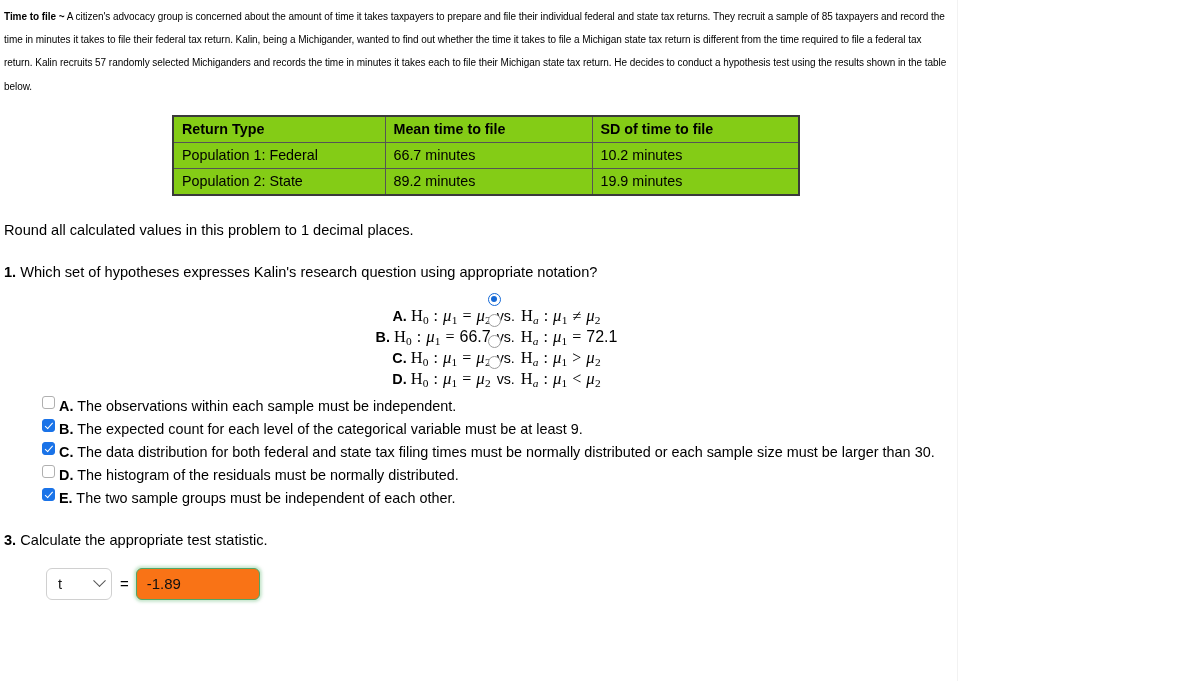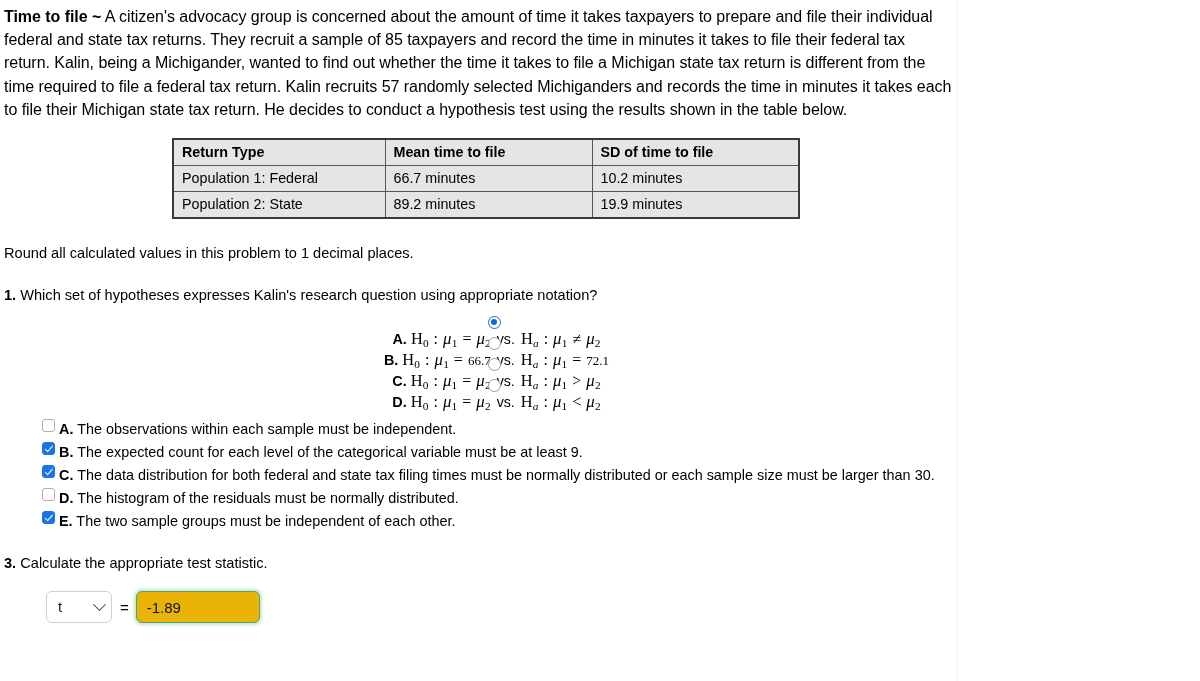--- a/index.html
+++ b/index.html
@@ -31,40 +31,40 @@
     left: 0;
     top: 0;
     width: 957px;
     height: 681px;
     box-sizing: border-box;
     padding: 0 6px 0 4px;
   }
 
   
   .prompt {
-    font-size: 16px;
+    font-size: 10px;
     line-height: 23.2px;
     margin: 0;
     padding-top: 5px;
     width: 948px;
     letter-spacing: -0.05px;
   }
   .prompt .lead { font-weight: bold; }
 
   
   .table-wrap {
     margin-top: 17px;
     padding-left: 168px;
   }
   table.stats {
     border-collapse: collapse;
     border: 2px solid #3a3a3a;
     table-layout: fixed;
     width: 626px;
-    background: #e5e5e5;
+    background: #84cc16;
   }
   table.stats td {
     border: 1px solid #555555;
     font-size: 14.3px;
     line-height: 17px;
     padding: 4px 0 4px 8px;
     height: 14px;
     vertical-align: middle;
   }
   table.stats tr.head td { font-weight: bold; }
@@ -157,23 +157,23 @@
     font-size: 16px;
     padding: 0 1px;
   }
   .vs {
     font-family: "Liberation Sans", sans-serif;
     font-style: normal;
     font-size: 14.2px;
     padding: 0 2px;
   }
   .num {
-    font-family: Liberation Serif, serif;
+    font-family: Liberation Sans, sans-serif;
     font-style: normal;
-    font-size: 13px;
+    font-size: 16px;
   }
 
   
   .cond-list {
     margin: 21px 0 0 0;
     padding: 0 0 0 38px;
     list-style: none;
   }
   .cond-row {
     display: flex;
@@ -244,21 +244,21 @@
     transform: rotate(45deg) translate(-2px, -2px);
   }
   .eq {
     font-size: 15px;
     padding: 0 7px 0 8px;
   }
   .field {
     height: 32px;
     box-sizing: border-box;
     border-radius: 6px;
-    background: #eab308;
+    background: #f97316;
     display: flex;
     align-items: center;
     padding: 0 10px;
     font-size: 15px;
     color: #111;
   }
   .field.correct {
     width: 124px;
     border: 1.6px solid #51a667;
     box-shadow: 0 0 3px 1.5px rgba(110, 190, 125, 0.38);

